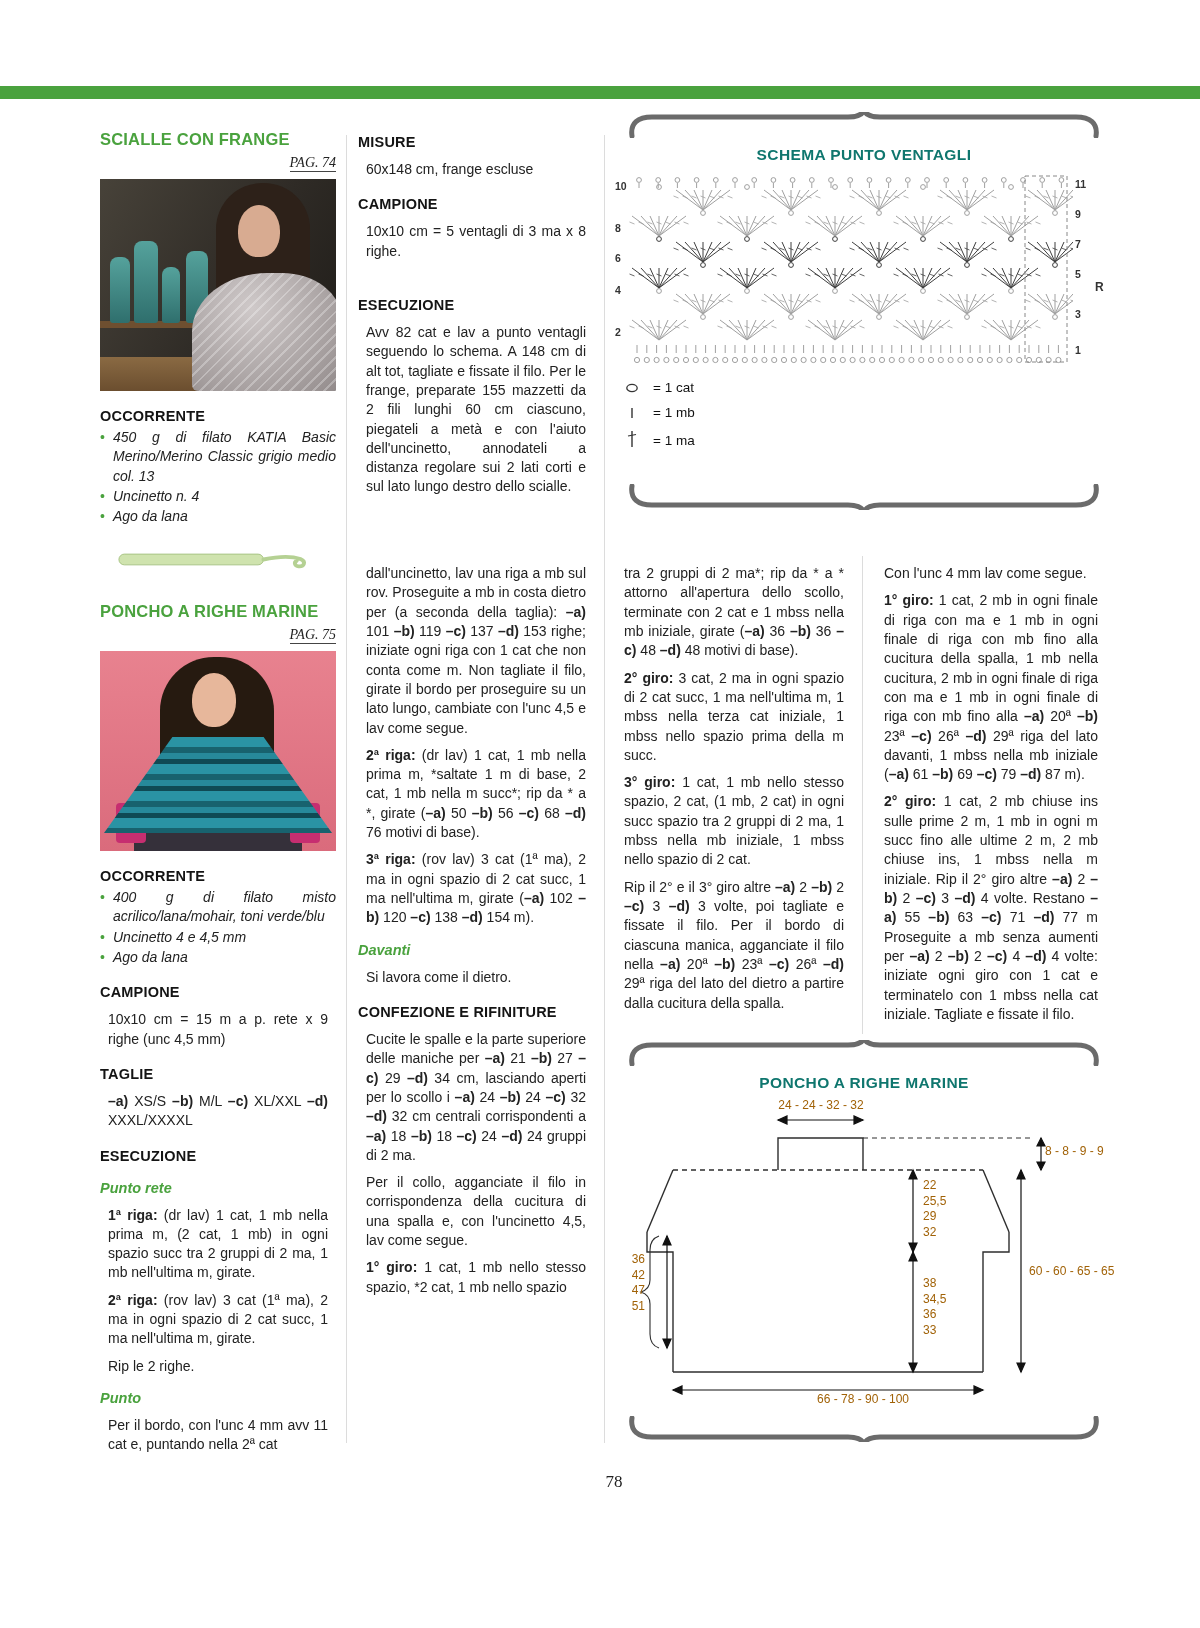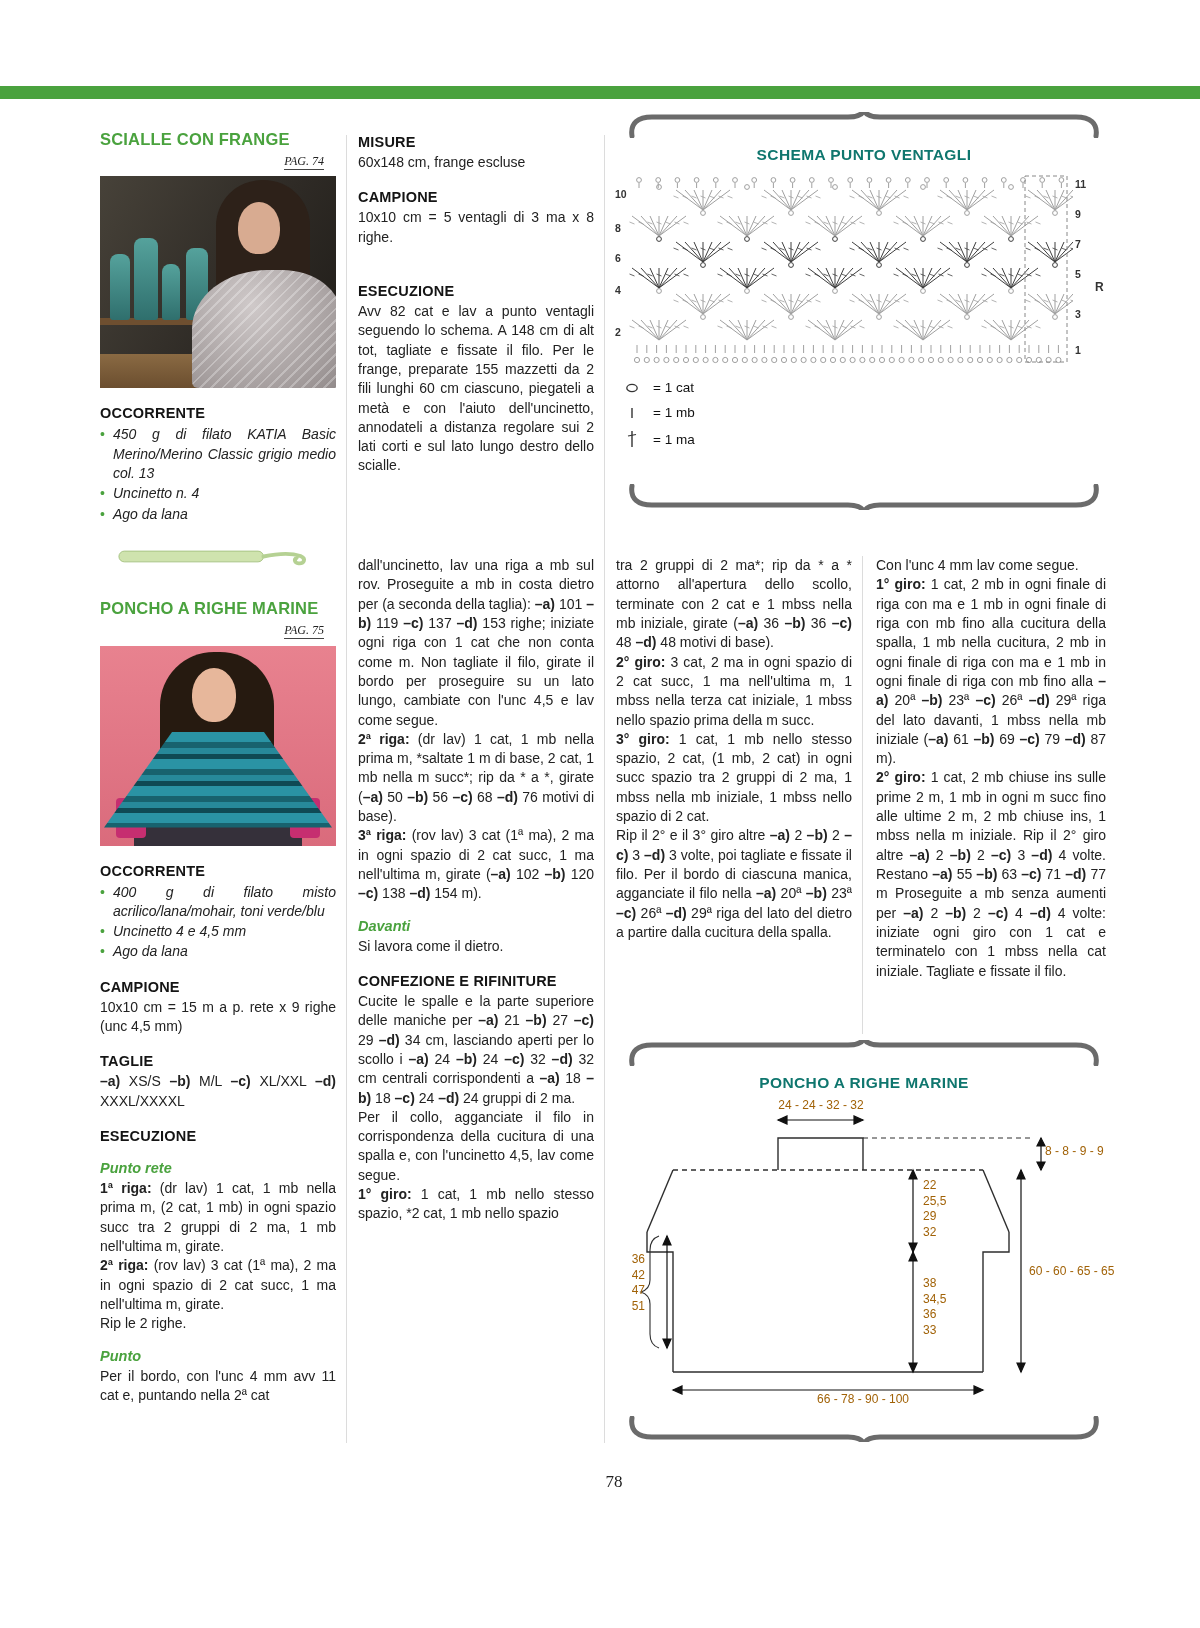--- a/index.html
+++ b/index.html
@@ -6,29 +6,29 @@
   html,body{margin:0;padding:0;}
   body{width:1200px;height:1628px;position:relative;background:#fff;
        font-family:"Liberation Sans",sans-serif;color:var(--ink);overflow:hidden;}
   .green-bar{position:absolute;left:0;top:86px;width:100%;height:13px;background:var(--green);}
   .vrule{position:absolute;width:1px;background:#dcdcdc;}
   .vr1{left:346px;top:135px;height:1308px;}
   .vr2{left:604px;top:135px;height:1308px;}
   .vr3{left:862px;top:556px;height:478px;}
 
   .col{position:absolute;text-align:justify;font-size:14px;line-height:1.38;color:#222;}
-  .col p{margin:0;}
+  .col p{margin:8px;}
   .col1{left:100px;top:128px;width:236px;}
   .col2a{left:358px;top:128px;width:236px;}
   .col2b{left:358px;top:556px;width:236px;}
   .col3{left:616px;top:556px;width:236px;}
   .col4{left:876px;top:556px;width:230px;}
 
   .green-title{color:var(--green);font-weight:bold;font-size:16.5px;margin:0;letter-spacing:.2px;}
-  .pageref{text-align:right;font-family:"Liberation Serif",serif;font-style:italic;font-size:12px;margin:2px 12px 7px;}
+  .pageref{text-align:right;font-family:"Liberation Serif",serif;font-style:italic;font-size:14px;margin:2px 0 7px;}
   .pageref span{border-bottom:1px solid #444;padding-bottom:1px;}
   .run-head{font-weight:bold;font-size:14.5px;margin:15px 0 1px;color:#141414;letter-spacing:.2px;}
   .run-head.first{margin-top:4px;}
   .subhead{color:var(--green);font-weight:bold;font-style:italic;font-size:14.5px;margin:12px 0 1px;}
   .materials{list-style:none;margin:2px 0 0;padding:0;font-style:italic;}
   .materials li{position:relative;padding-left:13px;margin-bottom:1px;}
   .materials li::before{content:"•";position:absolute;left:0;color:var(--green);font-style:normal;}
 
   .photo{position:relative;width:236px;overflow:hidden;margin-top:2px;}
   .photo-scialle{height:212px;background:linear-gradient(120deg,#474239 0%,#2f2b26 55%,#1f1c18 100%);}
@@ -58,21 +58,21 @@
   .diagram-box{position:absolute;}
   .schema-box{left:613px;top:112px;width:502px;height:400px;}
   .poncho-box{left:613px;top:1040px;width:502px;height:404px;}
   .diagram-title{text-align:center;font-weight:bold;font-size:15.5px;color:#0f766e;letter-spacing:.4px;margin:0;}
   .brace{display:block;margin:0 auto;}
   .brace.flip{transform:scaleY(-1);}
   .abs{position:absolute;}
   .dlabel{position:absolute;font-size:12px;color:#a16207;white-space:pre-line;line-height:1.3;}
   .rownum{position:absolute;font-size:10.5px;font-weight:bold;color:#333;}
   .legend{position:absolute;left:10px;top:268px;}
-  .legend-row{display:flex;align-items:center;gap:12px;margin-bottom:10px;}
+  .legend-row{display:flex;align-items:flex-end;gap:12px;margin-bottom:10px;}
   .legend-label{font-size:13.5px;color:#111;}
   .page-number{position:absolute;left:14px;top:1472px;width:100%;text-align:center;
                font-family:"Liberation Serif",serif;font-size:17px;color:#222;}
 </style>
 </head>
 <body>
 
 <div class="green-bar"></div>
 <div class="vrule vr1"></div>
 <div class="vrule vr2"></div>
@@ -763,21 +763,21 @@
       <line x1="376.8" y1="9" x2="376.8" y2="14" stroke="#a0a0a0" stroke-width="1"></line>
       <circle cx="396" cy="6" r="2.4" fill="none" stroke="#a0a0a0" stroke-width="1"></circle>
       <line x1="396" y1="9" x2="396" y2="14" stroke="#a0a0a0" stroke-width="1"></line>
       <circle cx="415.2" cy="6" r="2.4" fill="none" stroke="#a0a0a0" stroke-width="1"></circle>
       <line x1="415.2" y1="9" x2="415.2" y2="14" stroke="#a0a0a0" stroke-width="1"></line>
       <circle cx="434.4" cy="6" r="2.4" fill="none" stroke="#a0a0a0" stroke-width="1"></circle>
       <line x1="434.4" y1="9" x2="434.4" y2="14" stroke="#a0a0a0" stroke-width="1"></line>
       <rect x="398" y="2" width="42" height="186" fill="none" stroke="#888" stroke-width="1" stroke-dasharray="4 3"></rect>
     </svg>
 
-  <span class="rownum" style="left:2px;top:76px;">10</span>
+  <span class="rownum" style="left:2px;top:68px;">10</span>
   <span class="rownum" style="left:2px;top:110px;">8</span>
   <span class="rownum" style="left:2px;top:140px;">6</span>
   <span class="rownum" style="left:2px;top:172px;">4</span>
   <span class="rownum" style="left:2px;top:214px;">2</span>
 
   <span class="rownum" style="left:462px;top:66px;">11</span>
   <span class="rownum" style="left:462px;top:96px;">9</span>
   <span class="rownum" style="left:462px;top:126px;">7</span>
   <span class="rownum" style="left:462px;top:156px;">5</span>
   <span class="rownum" style="left:462px;top:196px;">3</span>

